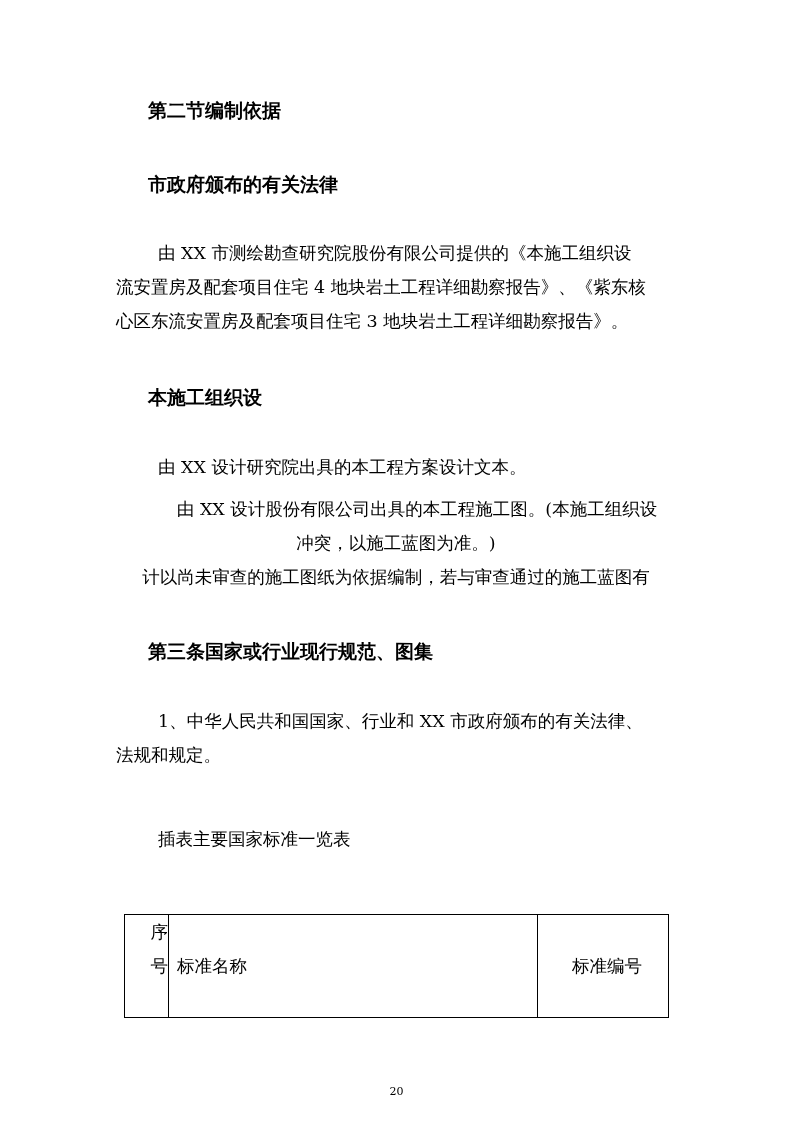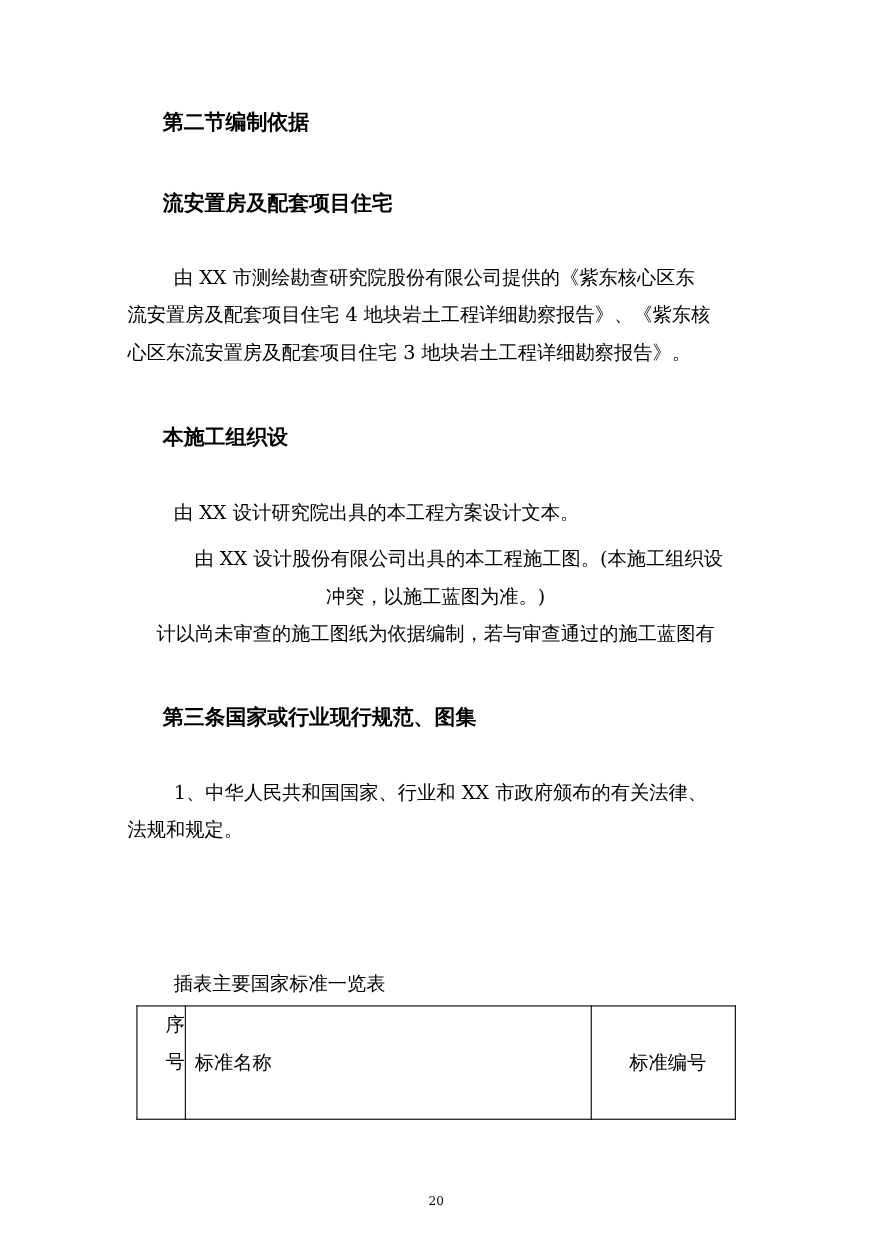--- a/index.html
+++ b/index.html
@@ -19,24 +19,24 @@
   td.c-code { padding-left: 8px !important; text-align: center; }
   .pagenum { position: absolute; left: 0; width: 793px; top: 1085px; text-align: center; font-size: 11px; }
 </style>
 </head>
 <body>
 
 <div class="page">
 
   <div class="h" style="top:98px;">第二节编制依据</div>
 
-  <div class="h" style="top:172px;">流安置房及配套项目住宅</div>
+  <div class="h" style="top:172px;">市政府颁布的有关法律</div>
 
   <div class="p" style="top:236px;">
-    <div class="indent">由 XX 市测绘勘查研究院股份有限公司提供的《紫东核心区东</div>
+    <div class="indent">由 XX 市测绘勘查研究院股份有限公司提供的《本施工组织设</div>
     <div>流安置房及配套项目住宅 4 地块岩土工程详细勘察报告》、《紫东核</div>
     <div>心区东流安置房及配套项目住宅 3 地块岩土工程详细勘察报告》。</div>
   </div>
 
   <div class="h" style="top:385px;">本施工组织设</div>
 
   <div class="p" style="top:450px;">
     <div class="indent">由 XX 设计研究院出具的本工程方案设计文本。</div>
   </div>
 
@@ -47,21 +47,21 @@
   </div>
 
   <div class="h" style="top:639px;">第三条国家或行业现行规范、图集</div>
 
   <div class="p" style="top:704px;">
     <div class="indent">1、中华人民共和国国家、行业和 XX 市政府颁布的有关法律、</div>
     <div>法规和规定。</div>
   </div>
 
 
-  <div class="caption" style="top:882px;">插表主要国家标准一览表</div>
+  <div class="caption" style="top:827px;">插表主要国家标准一览表</div>
 
   <table class="std">
     <tbody>
         <tr>
       <td class="c-no">
         <div>序</div>
         <div>号</div>
         <div>&nbsp;</div>
       </td>
       <td class="c-name">标准名称</td>

